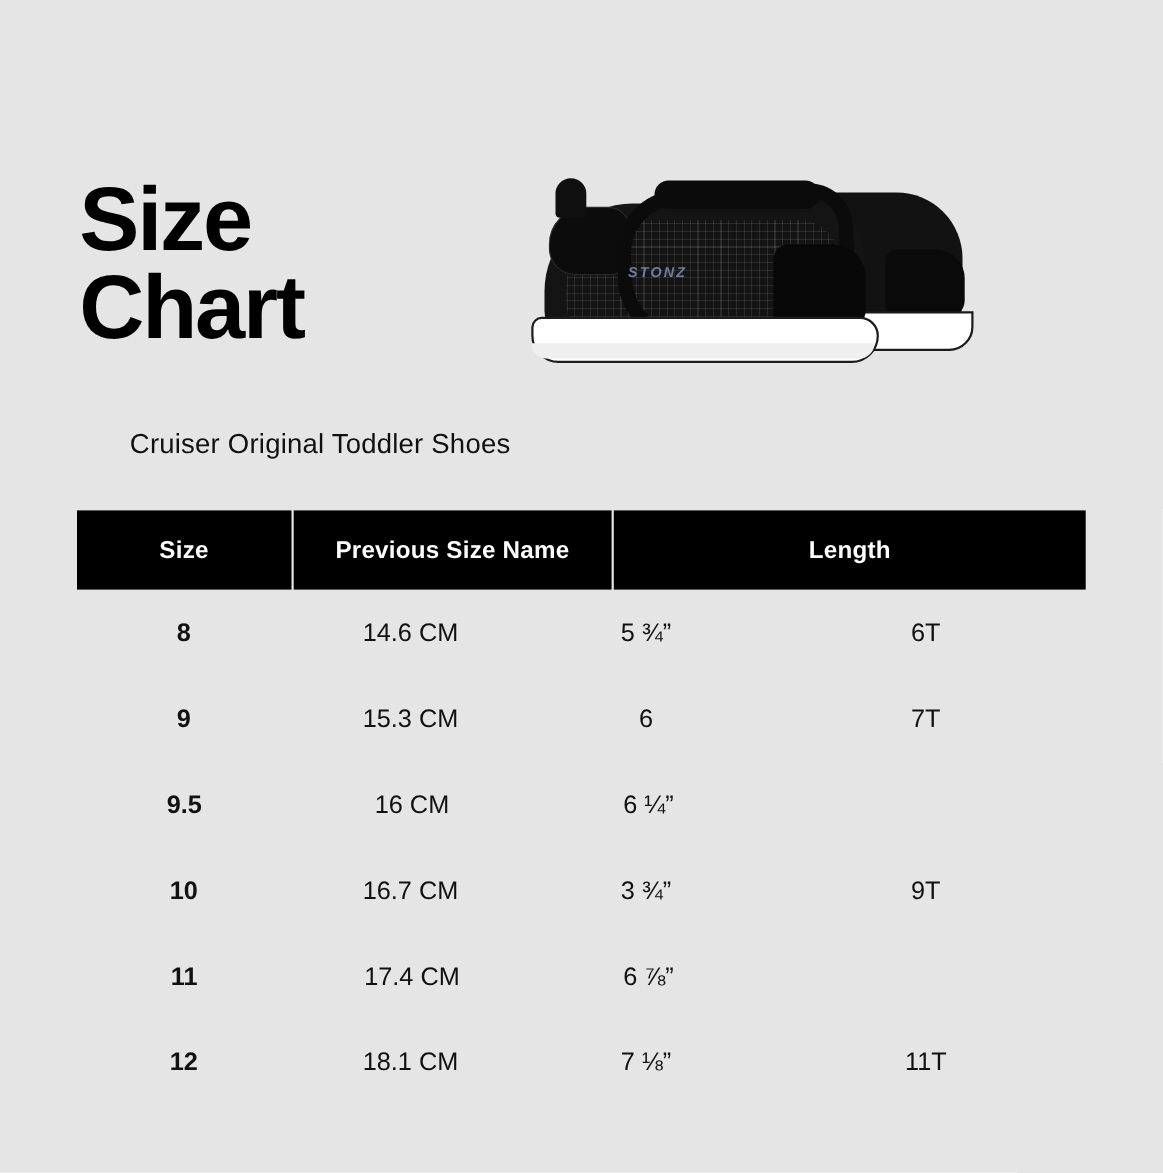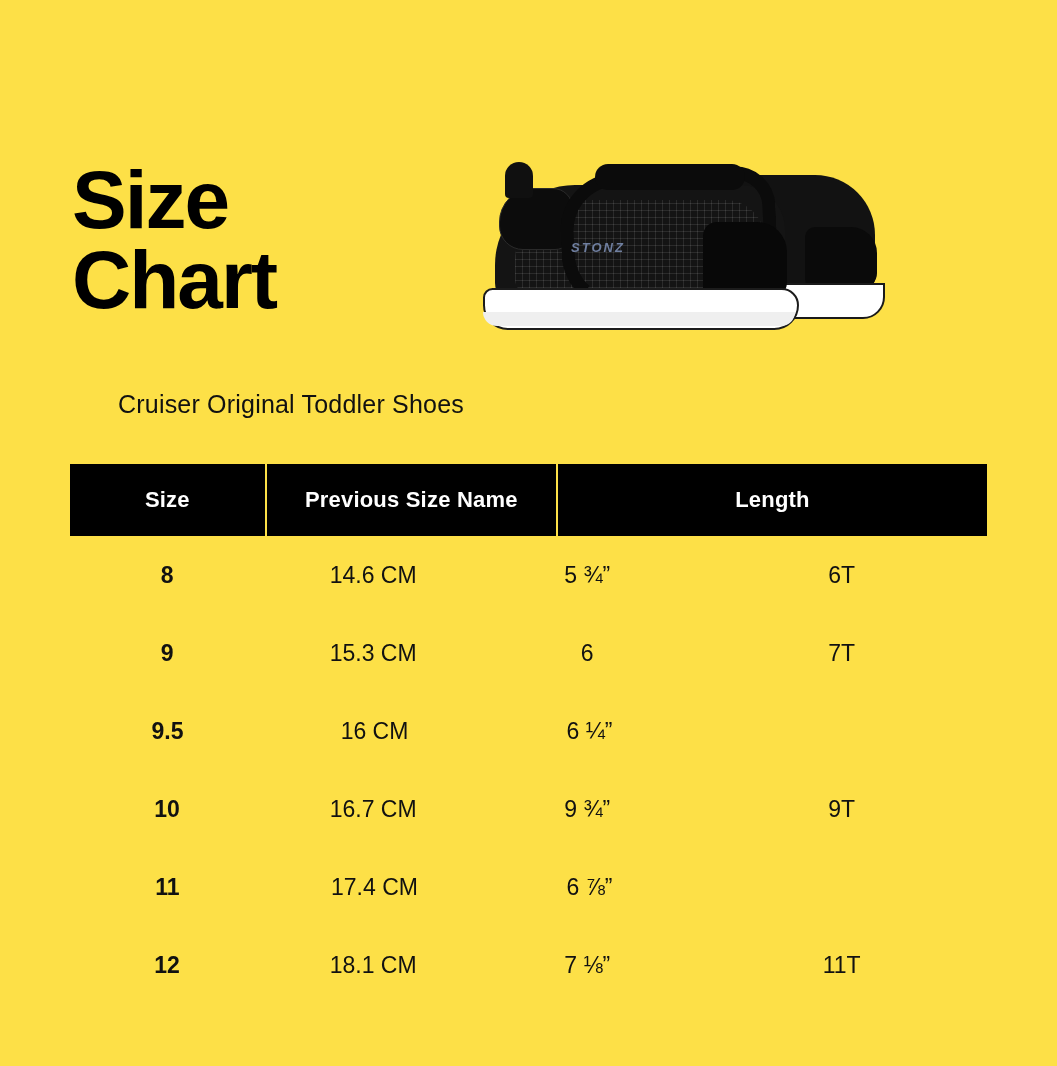--- a/index.html
+++ b/index.html
@@ -13,21 +13,21 @@
     font-family: "Liberation Sans", sans-serif;
     color: #000000;
     position: relative;
     overflow: hidden;
   }
 
   .page {
     position: relative;
     width: 1057px;
     height: 1066px;
-    background: #fde047;
+    background: #e5e5e5;
   }
 
   
   .title-block {
     position: absolute;
     left: 72px;
     top: 160px;
     width: 380px;
   }
   .title-line {
@@ -276,21 +276,21 @@
 
       <div class="tr">
         <div class="td size">9.5</div>
         <div class="td cm">16 CM</div>
         <div class="td inch">6 ¼”</div>
       </div>
 
       <div class="tr">
         <div class="td size">10</div>
         <div class="td cm">16.7 CM</div>
-        <div class="td inch">9 ¾”</div>
+        <div class="td inch">3 ¾”</div>
         <div class="td prev">9T</div>
       </div>
 
       <div class="tr">
         <div class="td size">11</div>
         <div class="td cm">17.4 CM</div>
         <div class="td inch">6 ⅞”</div>
       </div>
 
       <div class="tr">

